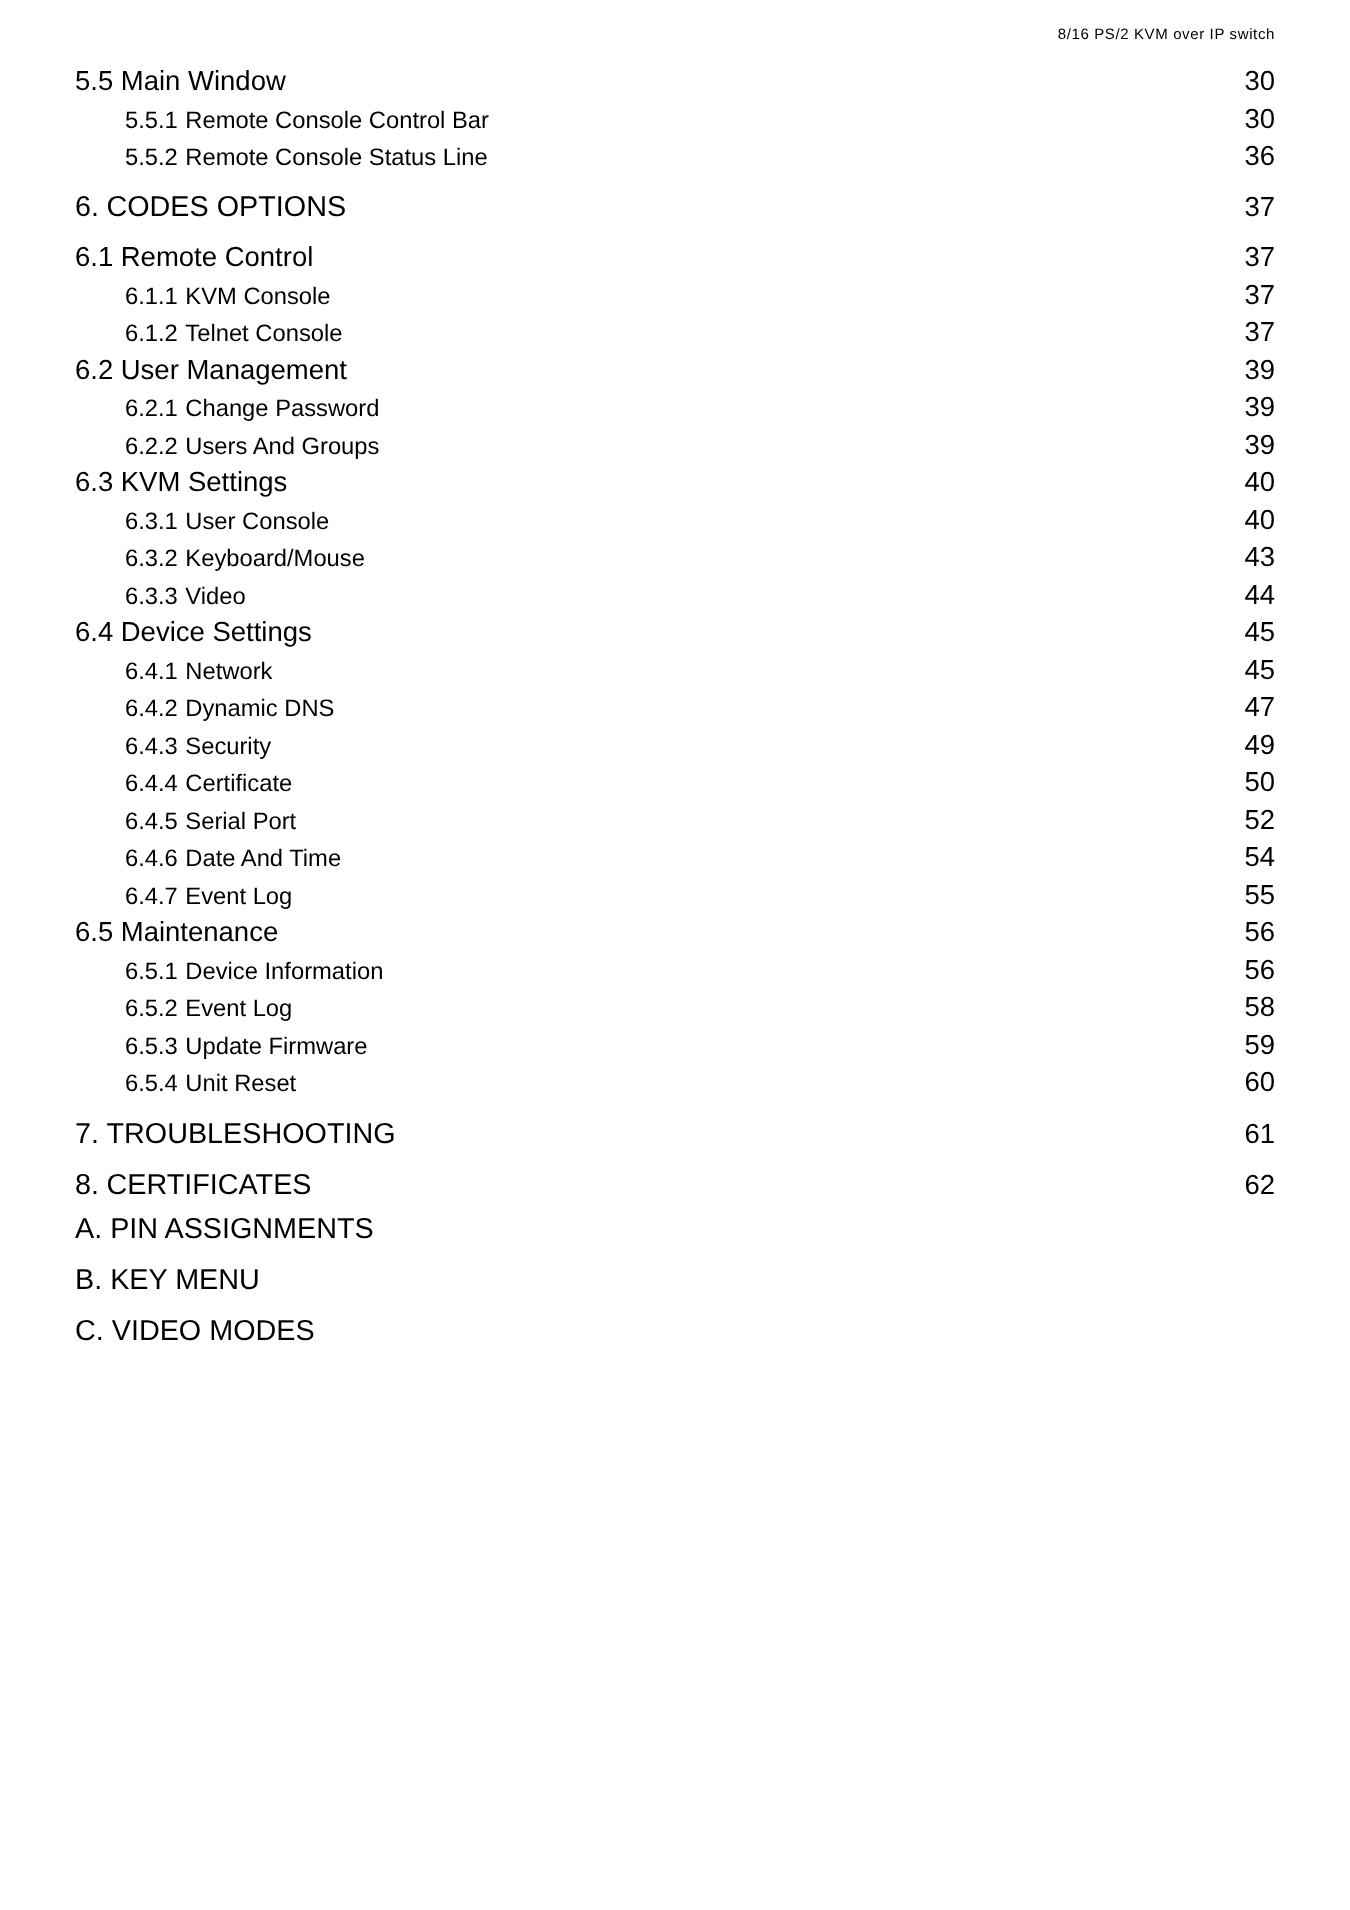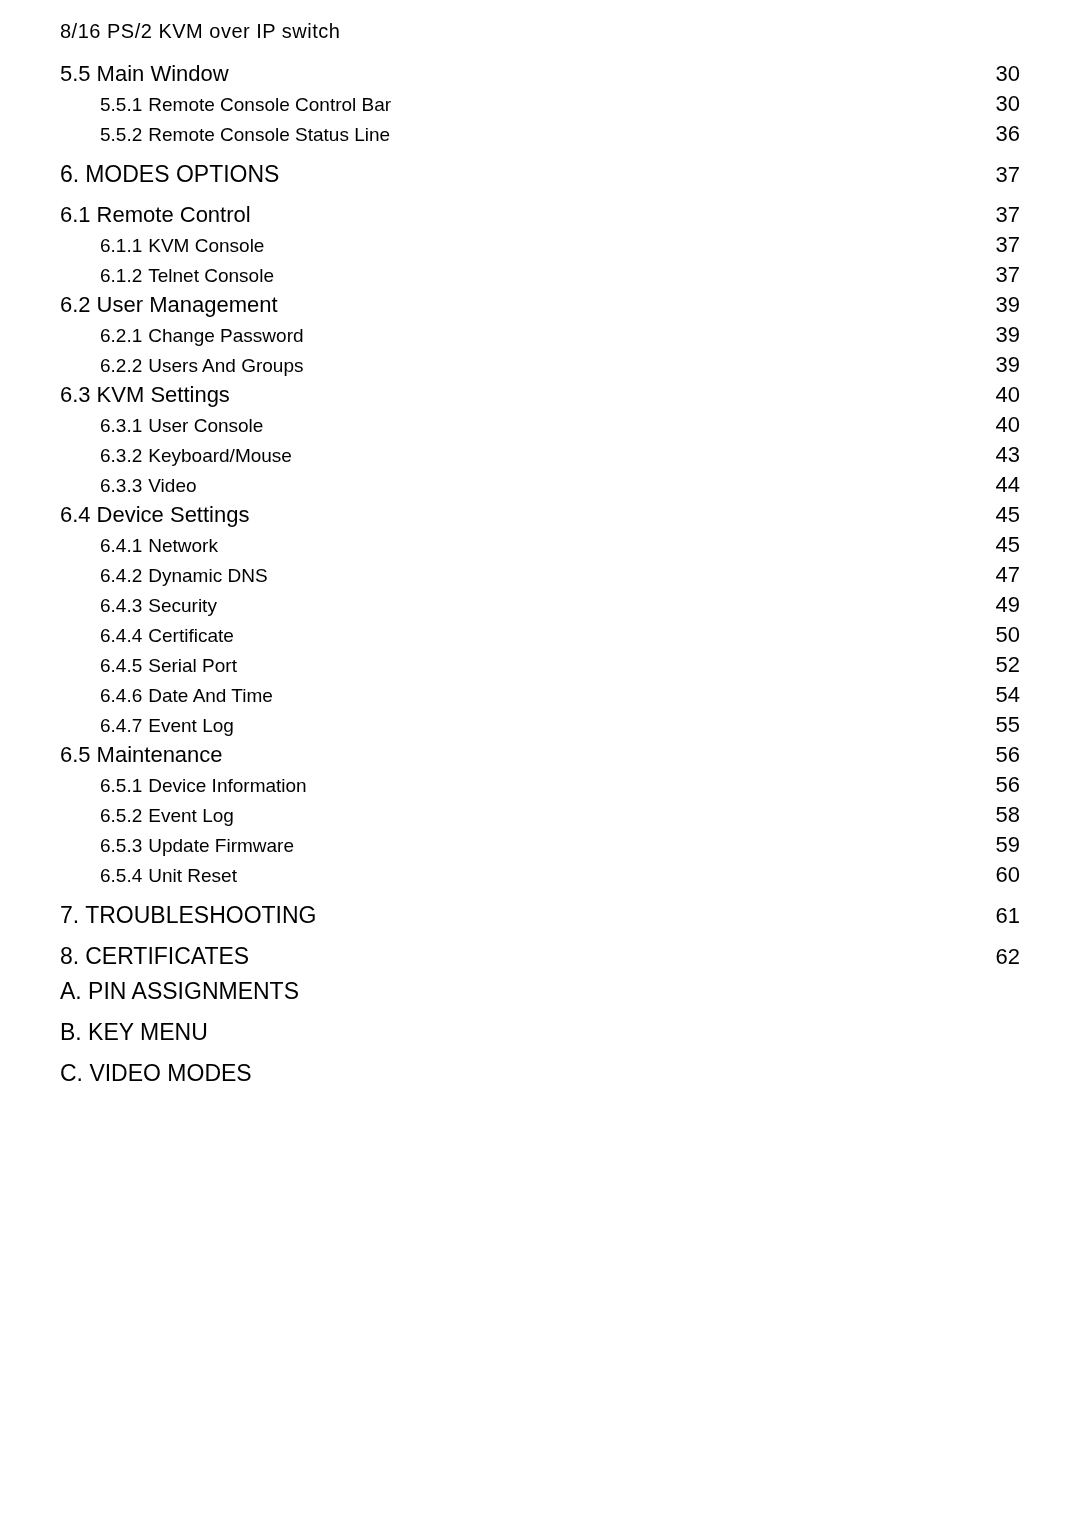--- a/index.html
+++ b/index.html
@@ -11,22 +11,22 @@
     width: 1080px;
   }
   .page {
     width: 1080px;
     height: 1528px;
     position: relative;
     padding: 20px 60px 40px 60px;
     box-sizing: border-box;
   }
   .header {
-    text-align: left;
-    font-size: 20px;
+    text-align: right;
+    font-size: 12px;
     margin-bottom: 18px;
     letter-spacing: 0.5px;
   }
   .toc-line {
     display: flex;
     align-items: baseline;
     white-space: nowrap;
     margin: 4px 0;
     font-size: 19px;
   }
@@ -98,21 +98,21 @@
       </div>
       <div class="toc-line level2">
         <span class="num">5.5.2</span>
         <span class="title">  Remote Console Status Line</span>
         <span class="leader"></span>
         <span class="page-num">36</span>
       </div>
       <div class="section-gap"></div>
       <div class="toc-line level0">
         <span class="num">6.</span>
-        <span class="title">  MODES OPTIONS</span>
+        <span class="title">  CODES OPTIONS</span>
         <span class="leader"></span>
         <span class="page-num">37</span>
       </div>
       <div class="section-gap"></div>
       <div class="toc-line level1">
         <span class="num">6.1</span>
         <span class="title">  Remote Control</span>
         <span class="leader"></span>
         <span class="page-num">37</span>
       </div>

